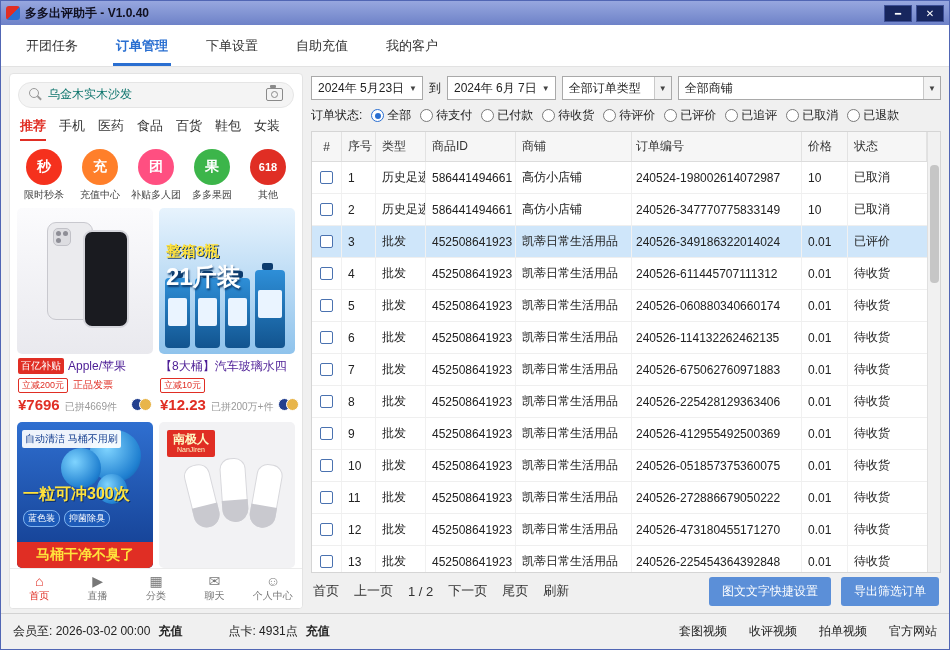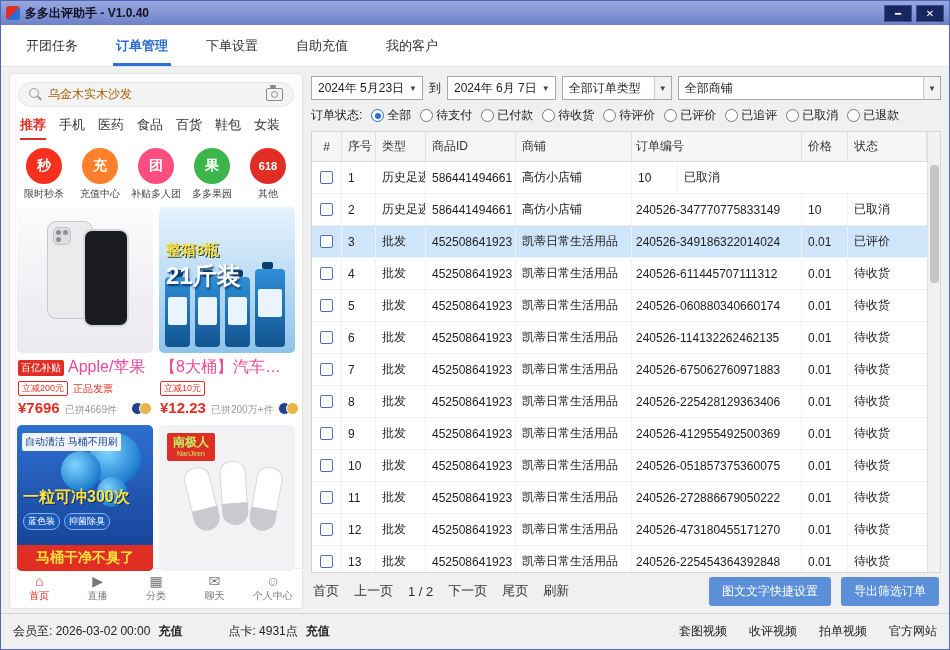--- a/index.html
+++ b/index.html
@@ -23,21 +23,21 @@
   
   .main { flex:1; display:flex; gap:8px; padding:6px 8px 4px 8px; min-height:0; }
   .left-panel { width:294px; flex:0 0 auto; background:#fff; border:1px solid #e3e3e3; border-radius:4px; display:flex; flex-direction:column; overflow:hidden; }
   .right-panel { flex:1; display:flex; flex-direction:column; min-width:0; }
 
   
   .searchbar { margin:8px 8px 4px; height:27px; background:#f4f4f4; border:1px solid #e5e5e5; border-radius:14px; display:flex; align-items:center; padding:0 10px; color:#888; cursor:text; }
   .search-icon { width:13px; height:13px; position:relative; margin-right:6px; flex:0 0 auto; }
   .search-icon::before { content:""; position:absolute; left:0; top:0; width:8px; height:8px; border:1.5px solid #9a9a9a; border-radius:50%; }
   .search-icon::after { content:""; position:absolute; left:8px; top:9px; width:5px; height:1.5px; background:#9a9a9a; transform:rotate(45deg); }
-  .search-text { flex:1; font-size:12px; color:#a16207; overflow:hidden; white-space:nowrap; }
+  .search-text { flex:1; font-size:12px; color:#0f766e; overflow:hidden; white-space:nowrap; }
   .camera-icon { width:17px; height:13px; border:1.5px solid #8a8a8a; border-radius:2px; position:relative; flex:0 0 auto; }
   .camera-icon::before { content:""; position:absolute; left:4px; top:1.5px; width:5px; height:5px; border:1.5px solid #8a8a8a; border-radius:50%; }
   .camera-icon::after { content:""; position:absolute; top:-4px; left:3px; width:6px; height:3px; background:#8a8a8a; border-radius:1px; }
 
   .cats { display:flex; gap:13px; padding:5px 10px 0; font-size:13px; }
   .cat { color:#333; padding-bottom:4px; cursor:pointer; white-space:nowrap; }
   .cat.active { color:#e02e24; font-weight:bold; border-bottom:2px solid #e02e24; }
 
   .quick { display:flex; justify-content:space-between; padding:8px 8px 6px; }
   .q-item { width:52px; text-align:center; cursor:pointer; }
@@ -73,33 +73,33 @@
   .d2{ width:40px; height:40px; right:52px; top:26px; }
   .d3{ width:30px; height:30px; right:26px; top:52px; }
   .ov-side { position:absolute; left:5px; top:8px; background:rgba(255,255,255,.92); color:#123c8e; font-size:10px; padding:2px 3px; border-radius:2px; white-space:nowrap; }
   .ov-headline { position:absolute; left:6px; top:62px; font-size:16px; font-weight:bold; color:#ffe23c; text-shadow:1px 1px 0 #0a2a66; white-space:nowrap; }
   .ov-chips { position:absolute; left:6px; top:88px; display:flex; gap:4px; }
   .chip { background:#1d5ab8; border:1px solid #7fb2ef; color:#fff; font-size:9px; padding:1px 4px; border-radius:8px; }
   .ov-banner { position:absolute; left:0; right:0; bottom:0; background:#e02e24; color:#ffe23c; font-weight:bold; font-size:14px; text-align:center; padding:4px 0; white-space:nowrap; }
 
   
   .img-socks { background:#f2f2f4; }
-  .brand-box { position:absolute; left:8px; top:8px; background:#e02e24; color:#bef264; text-align:center; padding:3px 6px; border-radius:2px; z-index:2; }
+  .brand-box { position:absolute; left:8px; top:8px; background:#e02e24; color:#fef9c3; text-align:center; padding:3px 6px; border-radius:2px; z-index:2; }
   .brand-main { font-size:12px; font-weight:bold; line-height:1.1; }
   .brand-sub { font-size:7px; line-height:1.2; }
   .sock { position:absolute; width:26px; height:64px; background:#fff; border:1px solid #d8d8dc; border-radius:12px 12px 14px 14px; }
   .sock::after { content:""; position:absolute; bottom:-1px; left:-1px; width:26px; height:22px; background:#c9c9cf; border-radius:0 0 13px 13px; }
   .s1{ left:30px; top:42px; transform:rotate(-14deg); }
   .s2{ left:62px; top:36px; transform:rotate(-4deg); }
   .s3{ left:94px; top:42px; transform:rotate(10deg); }
 
   .card-info { padding:4px 1px 0; }
   .line1 { display:flex; align-items:center; gap:4px; white-space:nowrap; overflow:hidden; }
   .badge-solid { background:#e02e24; color:#fff; font-size:10px; padding:1px 3px; border-radius:2px; flex:0 0 auto; }
-  .ptitle { font-size:16px; color:#ec4899; overflow:hidden; text-overflow:ellipsis; }
+  .ptitle { font-size:12px; color:#4c1d95; overflow:hidden; text-overflow:ellipsis; }
   .line2 { margin-top:3px; display:flex; align-items:center; gap:5px; white-space:nowrap; }
   .badge-outline { border:1px solid #e02e24; color:#e02e24; font-size:9px; padding:0 3px; border-radius:2px; }
   .promo-text { color:#e02e24; font-size:10px; }
   .line3 { margin-top:3px; display:flex; align-items:baseline; gap:5px; white-space:nowrap; }
   .price { color:#e02e24; font-size:15px; font-weight:bold; }
   .sales { color:#999; font-size:10px; }
   .avatars { margin-left:auto; display:flex; align-self:center; }
   .av { width:13px; height:13px; border-radius:50%; border:1px solid #fff; }
   .av.a1 { background:#23408e; }
   .av.a2 { background:#e8b54a; margin-left:-5px; }
@@ -413,20 +413,21 @@
             </div>
           <div class="tbody">
               <div class="trow">
                 <div class="cell c0">
                   <span class="checkbox"></span>
                 </div>
                 <div class="cell c1">1</div>
                 <div class="cell c2">历史足迹</div>
                 <div class="cell c3">586441494661</div>
                 <div class="cell c4">高仿小店铺</div>
+                <div class="cell c5">240524-198002614072987</div>
                 <div class="cell c6">10</div>
                 <div class="cell c7">已取消</div>
               </div>
               <div class="trow">
                 <div class="cell c0">
                   <span class="checkbox"></span>
                 </div>
                 <div class="cell c1">2</div>
                 <div class="cell c2">历史足迹</div>
                 <div class="cell c3">586441494661</div>

